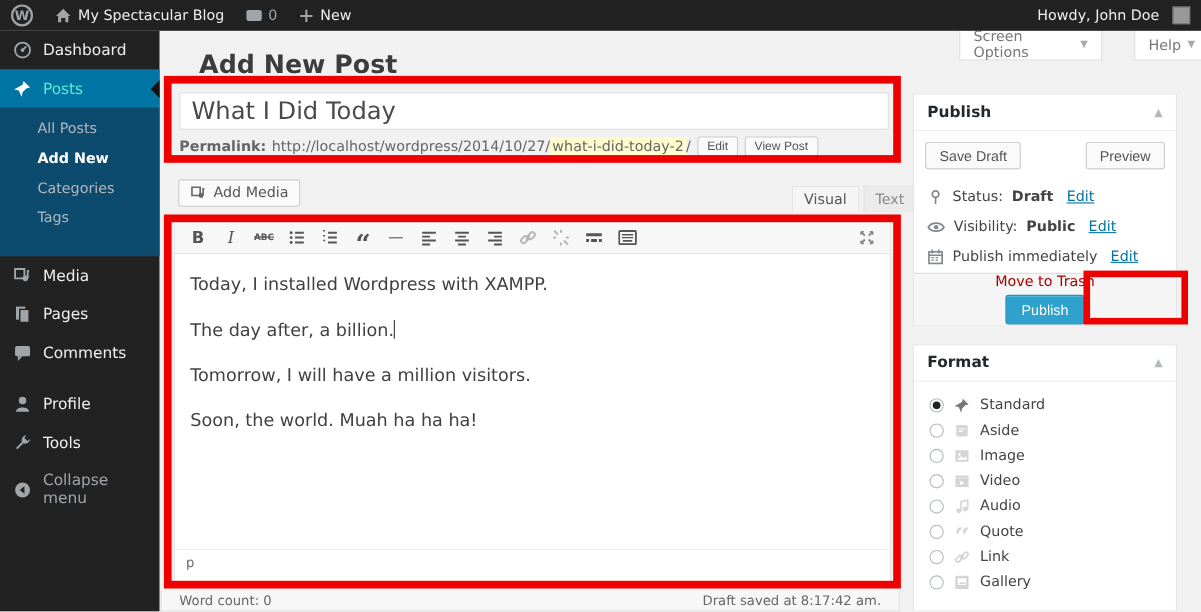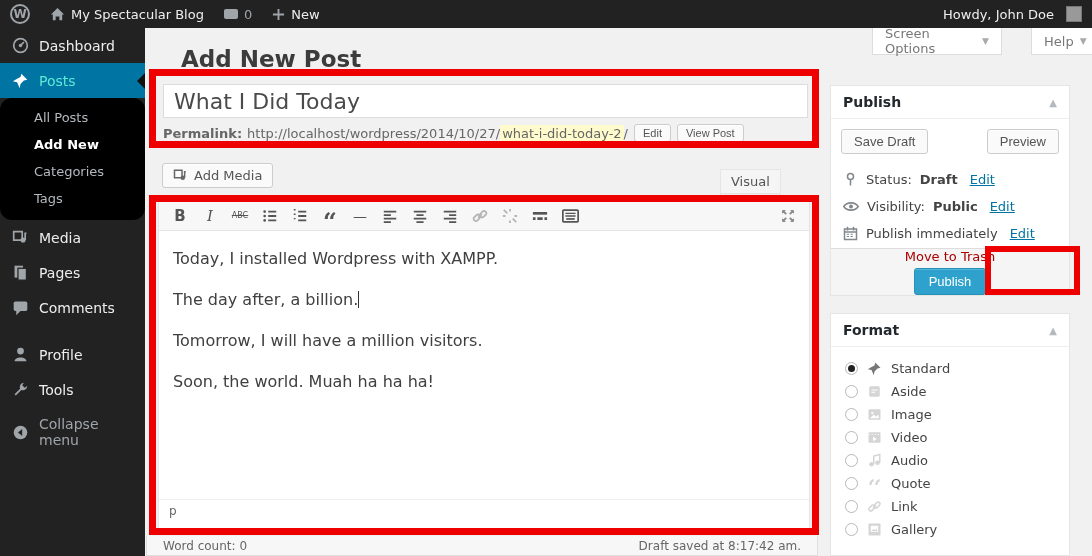--- a/index.html
+++ b/index.html
@@ -17,21 +17,21 @@
   .bubble { width:14px; height:10px; background:#a0a5aa; border-radius:2px; position:relative; display:inline-block; }
   .bubble:after { content:""; position:absolute; left:2px; bottom:-4px; border:4px solid transparent; border-top-color:#a0a5aa; border-left-width:2px; border-right-width:2px; }
 
   
   .sidebar { position:absolute; left:0; top:28px; width:145px; height:528px; background:#222; color:#eee; z-index:4; }
   .menu-item { display:flex; align-items:center; gap:10px; padding:9px 12px; font-size:14px; color:#eee; cursor:pointer; }
   .menu-item svg { flex:0 0 auto; color:#a0a5aa; }
   .menu-item.active { background:#0074a2; color:#5eead4; position:relative; }
   .menu-item.active svg { color:#fff; }
   .menu-item.active .notch { position:absolute; right:0; top:50%; margin-top:-8px; width:0; height:0; border:8px solid transparent; border-right-color:#111; border-left-width:0; }
-  .submenu { background:#000000; padding:6px 0 8px;border-radius:12px; }
+  .submenu { background:#0c4a6e; padding:6px 0 21px; }
   .submenu-item { padding:6px 12px 6px 34px; font-size:13px; color:#b4b9be; cursor:pointer; }
   .submenu-item.current { color:#fff; font-weight:bold; }
   .menu-sep { height:12px; }
   .collapse { color:#a0a5aa; }
 
   
   .screen-tab { position:absolute; top:28px; height:27px; background:#fff; border:1px solid #ddd; border-top:none; color:#777; font-size:13px; display:flex; align-items:center; gap:6px; padding:0 12px; cursor:pointer; }
   .so-tab { left:872px; width:130px; }
   .help-tab { left:1031px; width:70px; }
   .tab-arrow { font-size:9px; color:#aaa; }
@@ -40,33 +40,33 @@
   
   .title-input { position:absolute; left:163px; top:84px; width:645px; height:34px; border:1px solid #ddd; background:#fff; font-size:22px; color:#4a4a4a; padding:2px 10px; font-family:inherit; outline:none; }
   .permalink-row { position:absolute; left:163px; top:124px; width:650px; display:flex; align-items:center; font-size:13px; color:#666; white-space:nowrap; }
   .permalink-label { font-weight:bold; margin-right:5px; }
   .slug { background:#fffbcc; padding:1px 2px; }
   .btn-small { border:1px solid #ccc; background:#fafafa; color:#555; border-radius:3px; font-size:11px; padding:2px 8px; margin-left:6px; cursor:pointer; box-shadow:inset 0 1px 0 #fff; }
 
   
   .add-media { position:absolute; left:162px; top:163px; display:flex; align-items:center; gap:6px; border:1px solid #ccc; background:#fafafa; border-radius:3px; color:#555; font-size:13px; padding:4px 10px; cursor:pointer; box-shadow:inset 0 1px 0 #fff; }
   .add-media svg { color:#666; }
-  .editor-tabs { position:absolute; left:716px; top:169px; display:flex;flex-direction:column; }
+  .editor-tabs { position:absolute; left:716px; top:169px; display:flex; }
   .etab { font-size:13px; padding:4px 10px; border:1px solid #e5e5e5; border-bottom:none; cursor:pointer; margin-left:4px; }
   .etab.active { background:#f5f5f5; color:#555; }
   .etab.inactive { background:#ebebeb; color:#888; }
 
   
   .editor-wrap { position:absolute; left:158px; top:200px; width:652px; height:332px; background:#fff; border:1px solid #e5e5e5; }
   .mce-toolbar { height:30px; background:#f7f7f7; border-bottom:1px solid #e5e5e5; display:flex; align-items:center; padding:0 8px; gap:4px; }
   .tbtn { width:26px; height:24px; display:flex; align-items:center; justify-content:center; color:#555; cursor:pointer; border-radius:2px; font-size:14px; }
   .tbtn.dim { color:#b5b5b5; }
   .tbtn.bold { font-weight:bold; font-size:15px; }
   .tbtn.ital { font-style:italic; font-family:"DejaVu Serif","Liberation Serif",serif; font-size:15px; }
-  .tbtn.abc { font-size:8px; font-weight:normal; text-decoration:line-through; letter-spacing:0; }
+  .tbtn.abc { font-size:8px; font-weight:bold; text-decoration:line-through; letter-spacing:0; }
   .tbtn.quote { font-family:"DejaVu Serif","Liberation Serif",serif; font-size:24px; font-weight:bold; line-height:10px; padding-top:12px; }
   .tbtn.dfw { margin-left:auto; color:#888; }
   .mce-content { height:268px; padding:16px 14px; font-size:16px; color:#404040; line-height:1.5; overflow:hidden; cursor:text; }
   .mce-content p { margin-bottom:17px; }
   .caret { display:inline-block; width:1px; height:17px; background:#333; vertical-align:-3px; }
   .mce-path { height:24px; border-top:1px solid #eee; font-size:12px; color:#666; padding:4px 10px; }
   .statusbar { position:absolute; left:146px; top:536px; width:672px; height:20px; background:#f7f7f7; border:1px solid #dfdfdf; border-top:none; display:flex; align-items:center; justify-content:space-between; padding:0 16px; font-size:12px; color:#666; }
 
   
   .postbox { position:absolute; left:830px; width:240px; background:#fff; border:1px solid #e5e5e5; }

